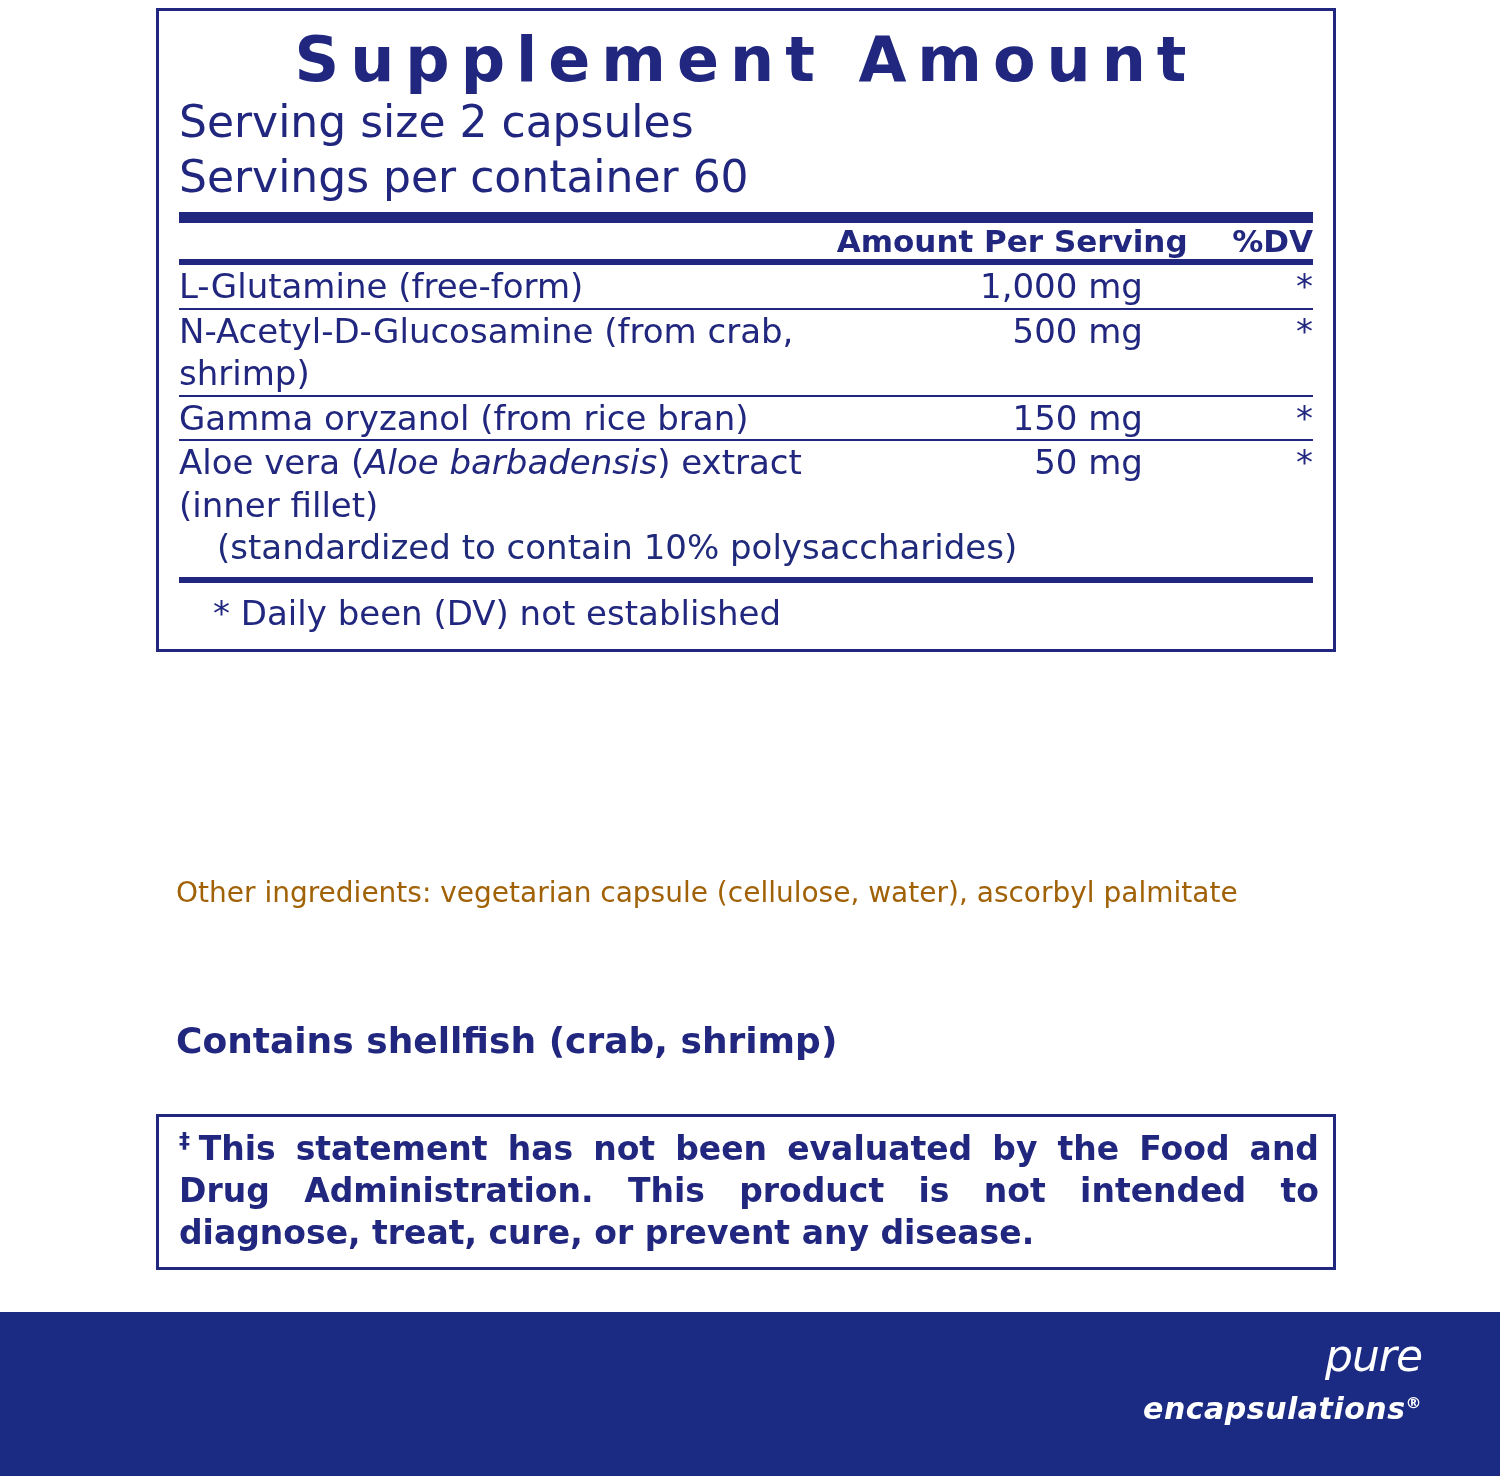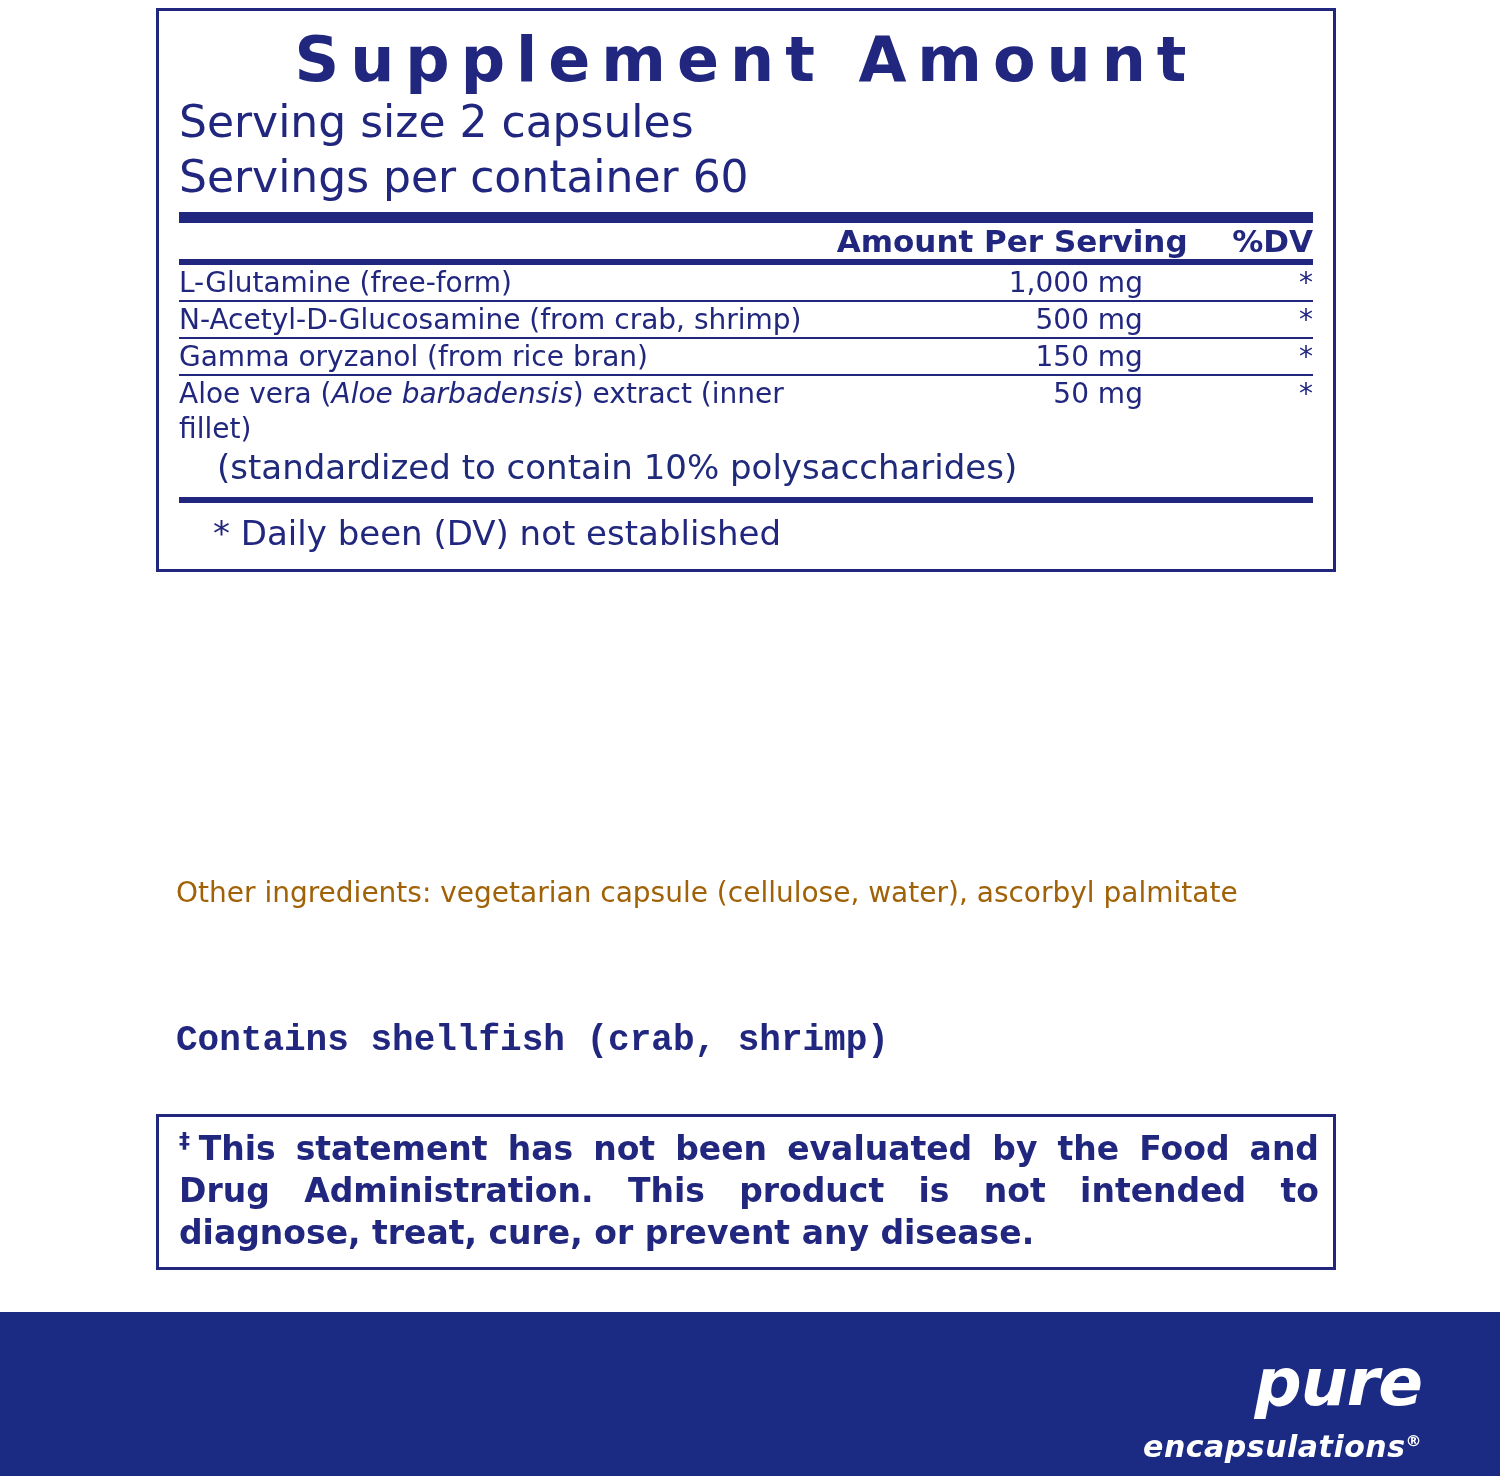--- a/index.html
+++ b/index.html
@@ -78,21 +78,21 @@
     font-size: 31px;
     font-weight: 700;
     color: #21277e;
     padding: 8px 0 6px 0;
     white-space: nowrap;
   }
   .hdr-amt { text-align: right !important; }
   .hdr-dv  { text-align: right !important; }
 
   .ing-row td {
-    font-size: 28px;
+    font-size: 34px;
     color: #21277e;
     line-height: 1.25;
     padding: 10px 0 10px 0;
   }
   .ing-amt { text-align: right !important; white-space: nowrap; padding-right: 34px !important; }
   .ing-dv  { text-align: right !important; white-space: nowrap; }
   .ing-name i { font-style: italic; }
   .sub-note {
     display: block;
     padding-left: 38px;
@@ -118,21 +118,20 @@
     color: #a16207;
   }
   .contains {
     position: absolute;
     left: 176px;
     top: 1020px;
     width: 1150px;
     font-size: 36px;
     font-weight: 700;
     color: #21277e;
-    font-family: Liberation Mono, monospace;
   }
 
   
   .disclaimer {
     position: absolute;
     left: 156px;
     top: 1114px;
     width: 1180px;
     box-sizing: border-box;
     border: 3px solid #21277e;
@@ -155,26 +154,25 @@
     background: #1b2a83;
   }
   .brand {
     position: absolute;
     right: 78px;
     top: 22px;
     text-align: right;
     color: #ffffff;
   }
   .brand .pure {
-    font-size: 66px;
+    font-size: 44px;
     font-style: italic;
-    font-weight: 700;
+    font-weight: 400;
     line-height: 1;
     letter-spacing: -1px;
-    margin-top: 16px;
   }
   .brand .enc {
     font-size: 30px;
     font-style: italic;
     font-weight: 700;
     line-height: 1;
     margin-top: 16px;
     letter-spacing: 0.5px;
   }
   .brand .enc sup { font-size: 16px; vertical-align: super; }

